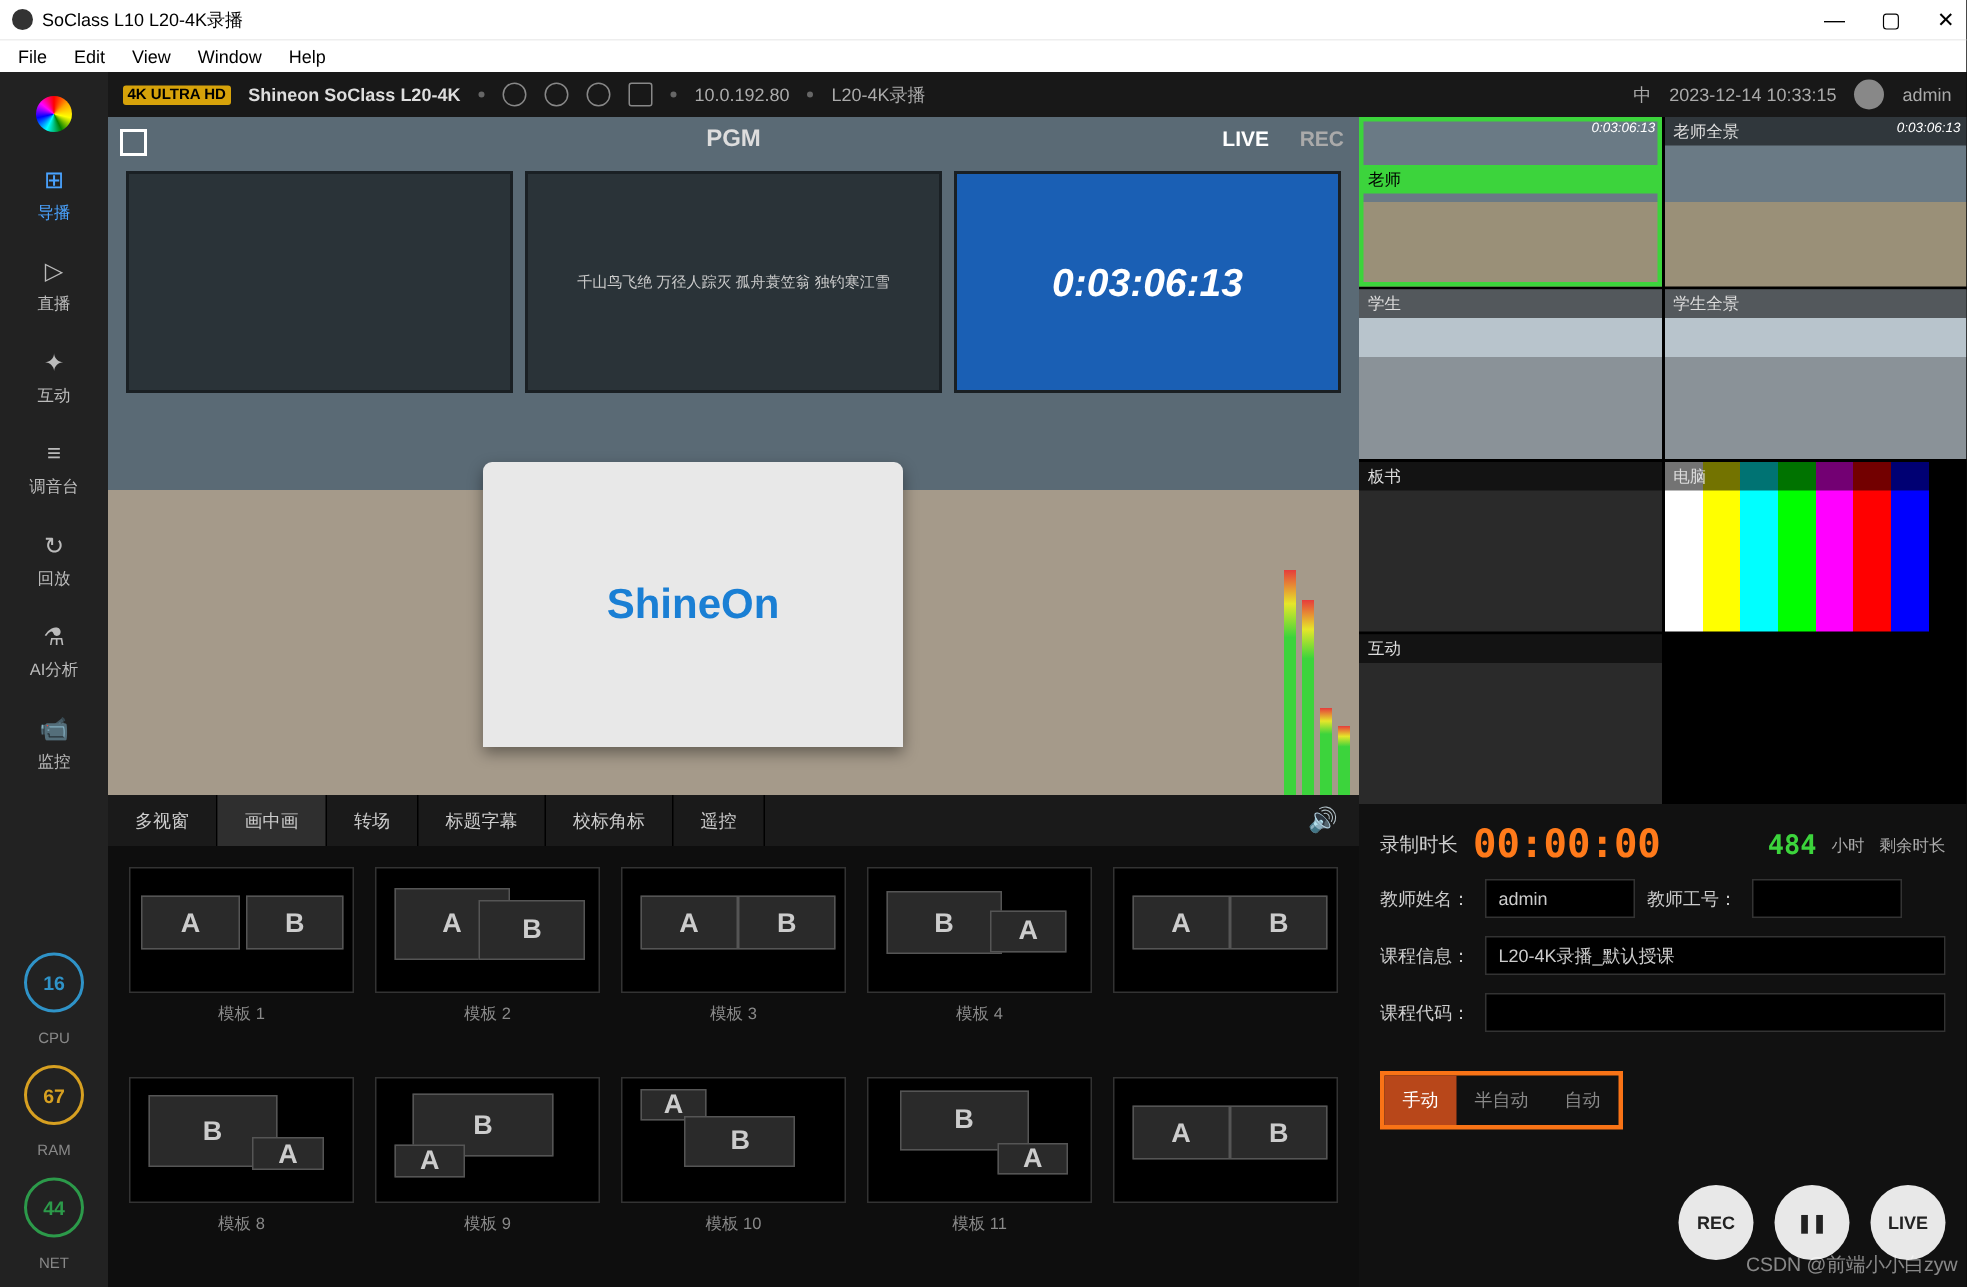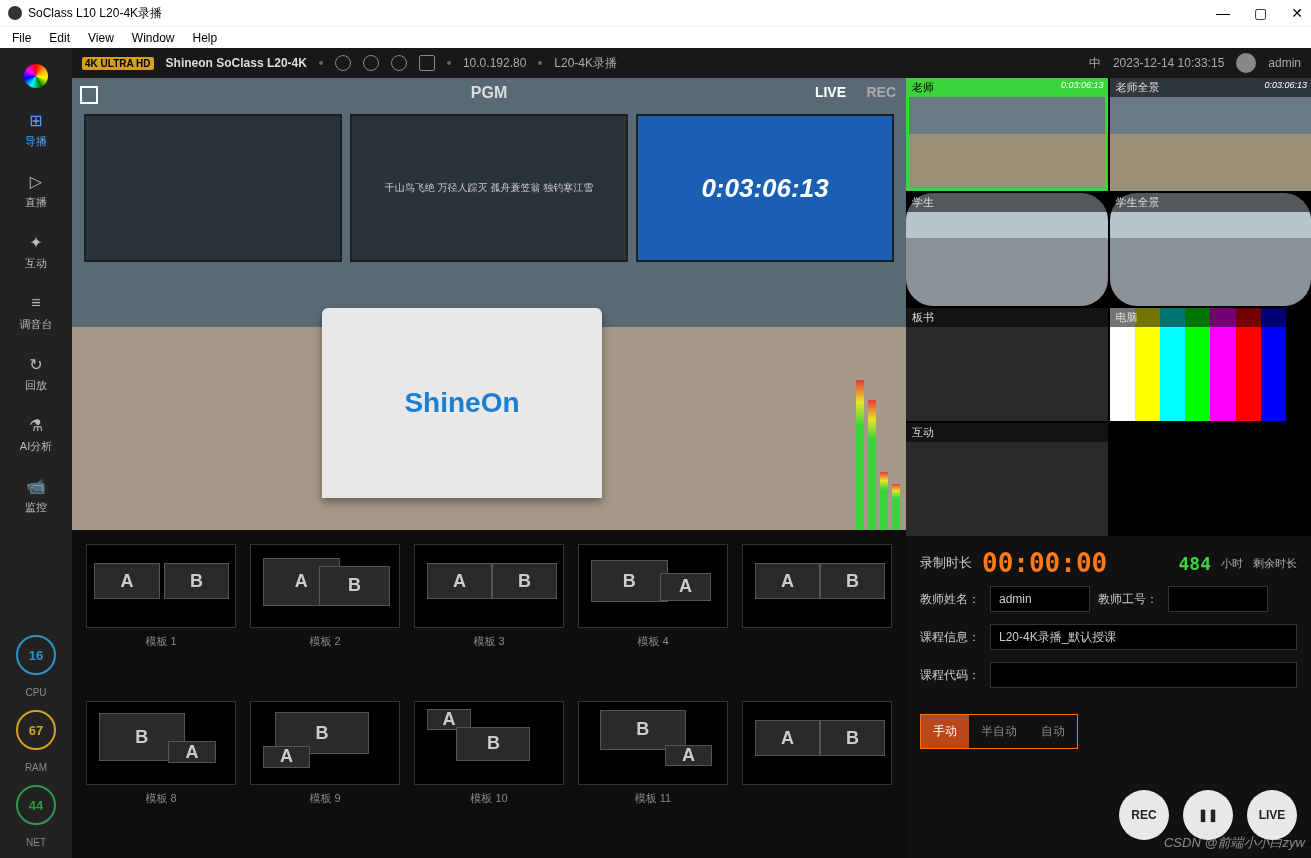--- a/index.html
+++ b/index.html
@@ -51,39 +51,39 @@
 .templates { flex: 1; background: #0e0e0e; padding: 14px; display: grid; grid-template-columns: repeat(5, 1fr); gap: 14px; overflow: hidden; }
 .tpl { display: flex; flex-direction: column; align-items: center; gap: 6px; }
 .tpl-box { width: 100%; height: 84px; background: #000; border: 1px solid #333; position: relative; }
 .ab { position: absolute; background: #2a2a2a; border: 1px solid #555; color: #ccc; font-size: 18px; font-weight: bold; display: flex; align-items: center; justify-content: center; }
 .tpl-lbl { font-size: 11px; color: #888; }
 .right-p { width: 405px; background: #111; display: flex; flex-direction: column; }
 .previews { display: grid; grid-template-columns: 1fr 1fr; gap: 2px; background: #000; }
 .pv { height: 113px; background: #2a2a2a; position: relative; }
 .pv.sel { outline: 3px solid #3cd43c; outline-offset: -3px; }
 .pv .pv-lbl { position: absolute; top: 0; left: 0; right: 0; background: rgba(0,0,0,.55); color: #ddd; font-size: 11px; padding: 2px 6px; }
-.pv.sel .pv-lbl { background: #3cd43c; color: #000; }
+.pv.sel .pv-lbl { background: #3cd43c; color: #000; margin-top: 32px; }
 .pv .pv-time { position: absolute; top: 2px; right: 4px; color: #fff; font-size: 9px; font-style: italic; }
 .pv-room { background: linear-gradient(#6a7a85 50%, #9a9078 50%); }
-.pv-stud { background: linear-gradient(#b8c4cc 40%, #8a9298 40%); border-radius: 27px; }
+.pv-stud { background: linear-gradient(#b8c4cc 40%, #8a9298 40%); }
 .pv-bars { background: linear-gradient(90deg,#fff 12.5%,#ff0 12.5% 25%,#0ff 25% 37.5%,#0f0 37.5% 50%,#f0f 50% 62.5%,#f00 62.5% 75%,#00f 75% 87.5%,#000 87.5%); }
 .rec-panel { padding: 12px 14px 8px; display: flex; align-items: center; gap: 10px; font-size: 13px; }
 .rec-time { color: #ff7a1a; font-size: 26px; font-weight: bold; font-family: monospace; }
 .rem-time { color: #3cd43c; font-size: 18px; font-weight: bold; font-family: monospace; margin-left: auto; }
 .form { padding: 0 14px; display: flex; flex-direction: column; gap: 12px; font-size: 12px; }
 .frow { display: flex; align-items: center; gap: 8px; }
 .frow label { width: 62px; color: #ccc; }
 .frow input { flex: 1; background: #000; border: 1px solid #333; color: #ccc; padding: 5px 8px; font-size: 12px; }
 .frow .lab2 { width: 62px; color: #ccc; }
-.modes { margin-top: 14px; display: flex; border: 1px solid #f97316; width: fit-content; }
+.modes { margin-top: 14px; display: flex; border: 3px solid #f97316; width: fit-content; }
 .mode { padding: 8px 12px; font-size: 12px; color: #888; cursor: pointer; }
 .mode.active { background: #b8471a; color: #fff; }
 .ctrls { margin-top: auto; padding: 12px 14px 18px; display: flex; gap: 14px; justify-content: flex-end; }
 .cbtn { width: 50px; height: 50px; border-radius: 50%; background: #e8e8e8; color: #222; font-size: 12px; font-weight: bold; display: flex; align-items: center; justify-content: center; cursor: pointer; }
-.wm { position: absolute; right: 6px; bottom: 6px; color: rgba(255,255,255,.5); font-size: 13px; font-style: italic; }
+.wm { position: absolute; right: 6px; bottom: 6px; color: rgba(255,255,255,.5); font-size: 13px; }
 </style>
 </head>
 <body>
 
 <div class="titlebar">
   <span class="ico"></span>
   <span>SoClass L10 L20-4K录播</span>
   <div class="wbtns">
     <span>—</span>
     <span>▢</span>
@@ -181,20 +181,29 @@
               <span class="logo">ShineOn</span>
             </div>
           <div class="meters">
             <div class="meter" style="height:150px"></div>
             <div class="meter" style="height:130px"></div>
             <div class="meter" style="height:58px"></div>
             <div class="meter" style="height:46px"></div>
           </div>
         </div>
 
+        <div class="tabs">
+          <div class="tab">多视窗</div>
+          <div class="tab active">画中画</div>
+          <div class="tab">转场</div>
+          <div class="tab">标题字幕</div>
+          <div class="tab">校标角标</div>
+          <div class="tab">遥控</div>
+          <div class="snd">🔊</div>
+        </div>
 
         <div class="templates" id="tpl-grid">
             <div class="tpl">
               <div class="tpl-box">
                 <div class="ab" style="left: 5%; top: 22%; width: 44%; height: 44%;">A</div>
                 <div class="ab" style="left: 52%; top: 22%; width: 44%; height: 44%;">B</div>
               </div>
               <div class="tpl-lbl">模板 1</div>
             </div>
             <div class="tpl">

